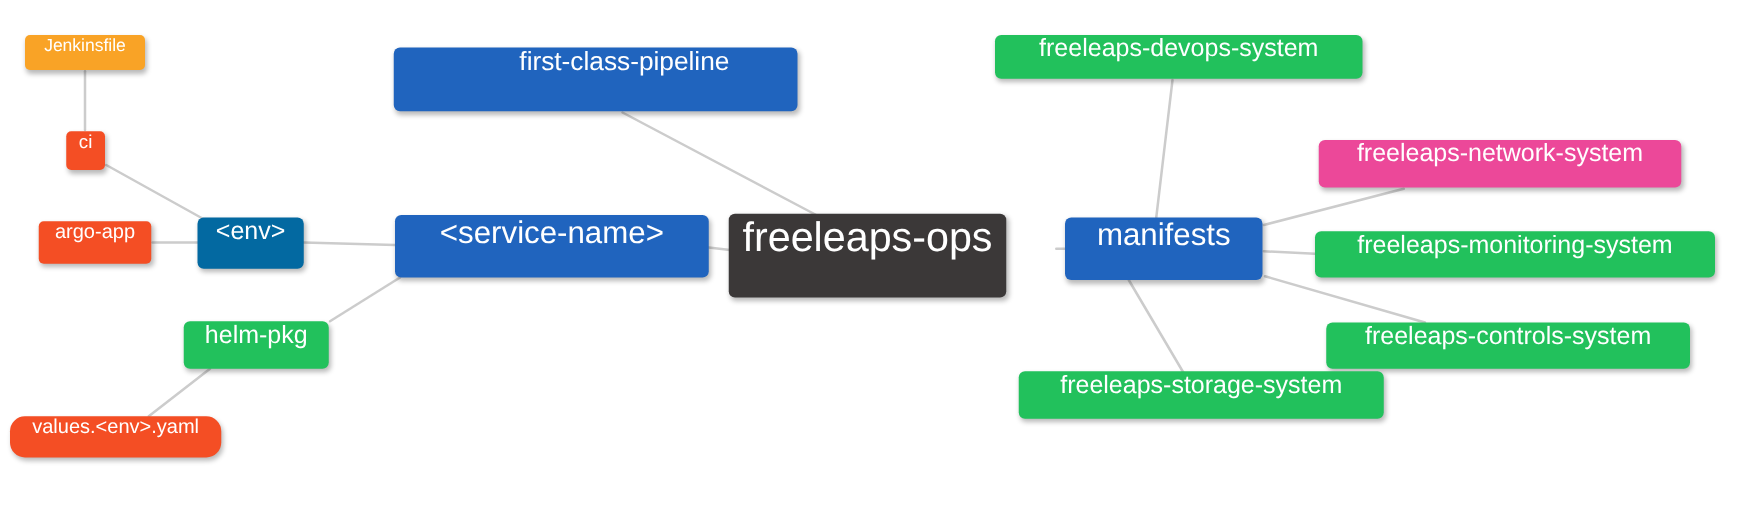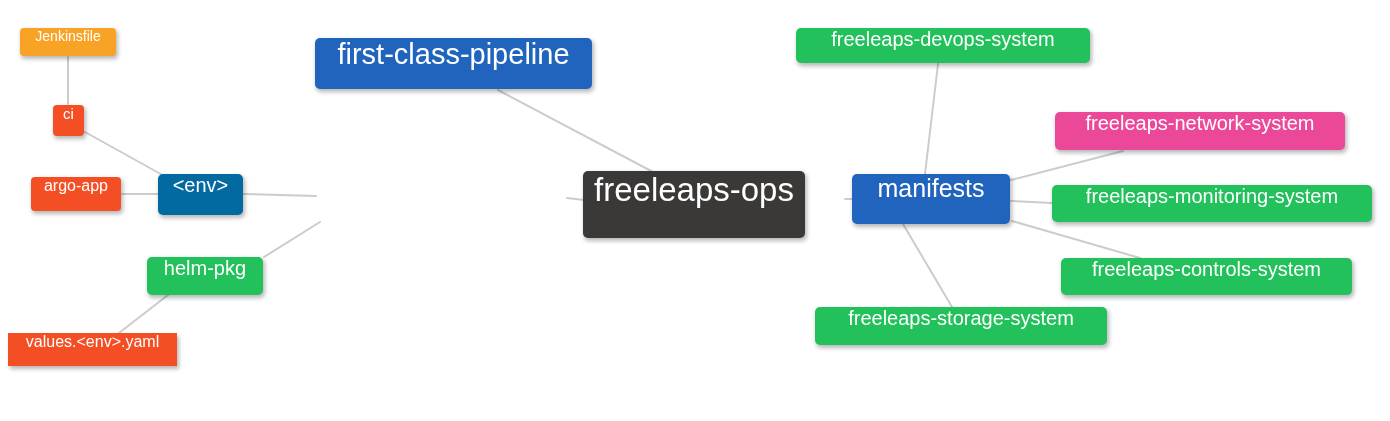--- a/index.html
+++ b/index.html
@@ -73,28 +73,31 @@
   </div>
 
   <div class="node" style="left: 158px; top: 174px; width: 85px; height: 41px; font-size: 20px; background: #0369a1;">
     <span>&lt;env&gt;</span>
   </div>
 
   <div class="node" style="left: 147px; top: 257px; width: 116px; height: 38px; font-size: 20px; background: rgb(34, 193, 92);">
     <span>helm-pkg</span>
   </div>
 
-  <div class="node" style="left: 8px; top: 333px; width: 169px; height: 33px; font-size: 16px; border-radius: 0; background: rgb(244, 78, 36);">
+  <div class="node" style="left: 8px; top: 333px; width: 169px; height: 33px; font-size: 16px; border-radius: 12px; background: rgb(244, 78, 36);">
     <span>values.&lt;env&gt;.yaml</span>
   </div>
 
-  <div class="node" style="left: 315px; top: 38px; width: 277px; height: 51px; font-size: 29px; background: rgb(32, 100, 190);">
+  <div class="node" style="left: 315px; top: 38px; width: 277px; height: 51px; font-size: 21px; background: rgb(32, 100, 190); padding-left: 46px;">
     <span>first-class-pipeline</span>
   </div>
 
+  <div class="node" style="left: 316px; top: 172px; width: 251px; height: 50px; font-size: 25px; background: rgb(32, 100, 190);">
+    <span>&lt;service-name&gt;</span>
+  </div>
 
   <div class="node" style="left: 583px; top: 171px; width: 222px; height: 67px; font-size: 33px; background: rgb(59, 56, 56);">
     <span>freeleaps-ops</span>
   </div>
 
   <div class="node" style="left: 852px; top: 174px; width: 158px; height: 50px; font-size: 25px; background: rgb(32, 100, 190);">
     <span>manifests</span>
   </div>
 
   <div class="node" style="left: 796px; top: 28px; width: 294px; height: 35px; font-size: 20px; background: rgb(34, 193, 92);">
@@ -106,17 +109,17 @@
   </div>
 
   <div class="node" style="left: 1052px; top: 185px; width: 320px; height: 37px; font-size: 20px; background: rgb(34, 193, 92);">
     <span>freeleaps-monitoring-system</span>
   </div>
 
   <div class="node" style="left: 1061px; top: 258px; width: 291px; height: 37px; font-size: 20px; background: rgb(34, 193, 92);">
     <span>freeleaps-controls-system</span>
   </div>
 
-  <div class="node" style="left: 815px; top: 307px; width: 292px; height: 38px; font-size: 20px; background: rgb(34, 193, 92);">
+  <div class="node" style="left: 815px; top: 297px; width: 292px; height: 38px; font-size: 20px; background: rgb(34, 193, 92);">
     <span>freeleaps-storage-system</span>
   </div>
 
 </div>
 
 </body></html>

